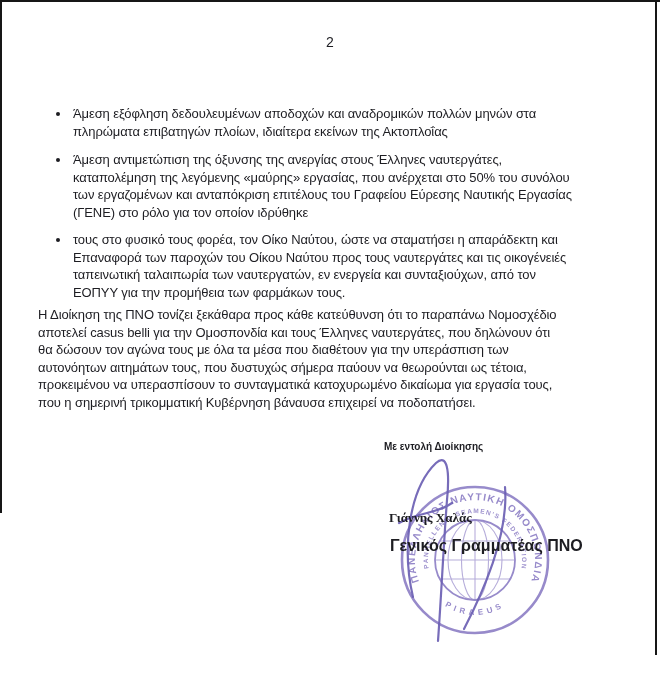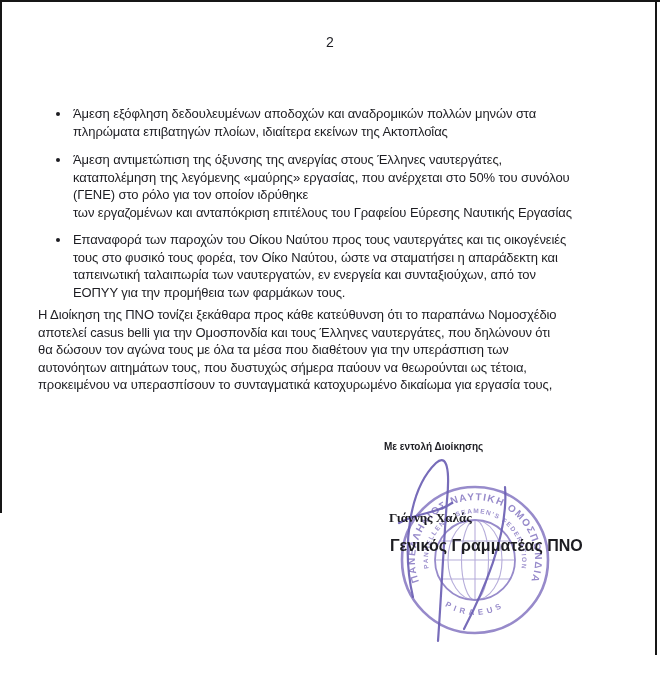--- a/index.html
+++ b/index.html
@@ -40,41 +40,42 @@
       <div class="line">Άμεση εξόφληση δεδουλευμένων αποδοχών και αναδρομικών πολλών μηνών στα</div>
       <div class="line">πληρώματα επιβατηγών πλοίων, ιδιαίτερα εκείνων της Ακτοπλοΐας</div>
     </div>
   </div>
 
   <div class="bullet-item b2">
     <span class="dot"></span>
     <div class="blines">
       <div class="line">Άμεση αντιμετώπιση της όξυνσης της ανεργίας στους Έλληνες ναυτεργάτες,</div>
       <div class="line">καταπολέμηση της λεγόμενης «μαύρης» εργασίας, που ανέρχεται στο 50% του συνόλου</div>
+      <div class="line">των εργαζομένων και ανταπόκριση επιτέλους του Γραφείου Εύρεσης Ναυτικής Εργασίας</div>
       <div class="line">(ΓΕΝΕ) στο ρόλο για τον οποίον ιδρύθηκε</div>
-      <div class="line">των εργαζομένων και ανταπόκριση επιτέλους του Γραφείου Εύρεσης Ναυτικής Εργασίας</div>
     </div>
   </div>
 
   <div class="bullet-item b3">
     <span class="dot"></span>
     <div class="blines">
+      <div class="line">τους στο φυσικό τους φορέα, τον Οίκο Ναύτου, ώστε να σταματήσει η απαράδεκτη και</div>
       <div class="line">Επαναφορά των παροχών του Οίκου Ναύτου προς τους ναυτεργάτες και τις οικογένειές</div>
-      <div class="line">τους στο φυσικό τους φορέα, τον Οίκο Ναύτου, ώστε να σταματήσει η απαράδεκτη και</div>
       <div class="line">ταπεινωτική ταλαιπωρία των ναυτεργατών, εν ενεργεία και συνταξιούχων, από τον</div>
       <div class="line">ΕΟΠΥΥ για την προμήθεια των φαρμάκων τους.</div>
     </div>
   </div>
 
   <div class="paragraph">
     <div class="line">Η Διοίκηση της ΠΝΟ τονίζει ξεκάθαρα προς κάθε κατεύθυνση ότι το παραπάνω Νομοσχέδιο</div>
     <div class="line">αποτελεί casus belli για την Ομοσπονδία και τους Έλληνες ναυτεργάτες, που δηλώνουν ότι</div>
     <div class="line">θα δώσουν τον αγώνα τους με όλα τα μέσα που διαθέτουν για την υπεράσπιση των</div>
     <div class="line">αυτονόητων αιτημάτων τους, που δυστυχώς σήμερα παύουν να θεωρούνται ως τέτοια,</div>
     <div class="line">προκειμένου να υπερασπίσουν το συνταγματικά κατοχυρωμένο δικαίωμα για εργασία τους,</div>
+    <div class="line">που η σημερινή τρικομματική Κυβέρνηση βάναυσα επιχειρεί να ποδοπατήσει.</div>
   </div>
 
   <div class="closing">Με εντολή Διοίκησης</div>
 
   <svg class="stamp-svg" viewBox="370 448 200 212">
     <defs>
       <path id="arcOuter" d="M 418.6 580.5 A 60 60 0 1 1 531.4 580.5"></path>
       <path id="arcInner" d="M 428.7 568.2 A 47 47 0 1 1 521.3 568.2"></path>
       <path id="arcBottom" d="M 443.5 605 A 55 55 0 0 0 506.5 605"></path>
     </defs>

